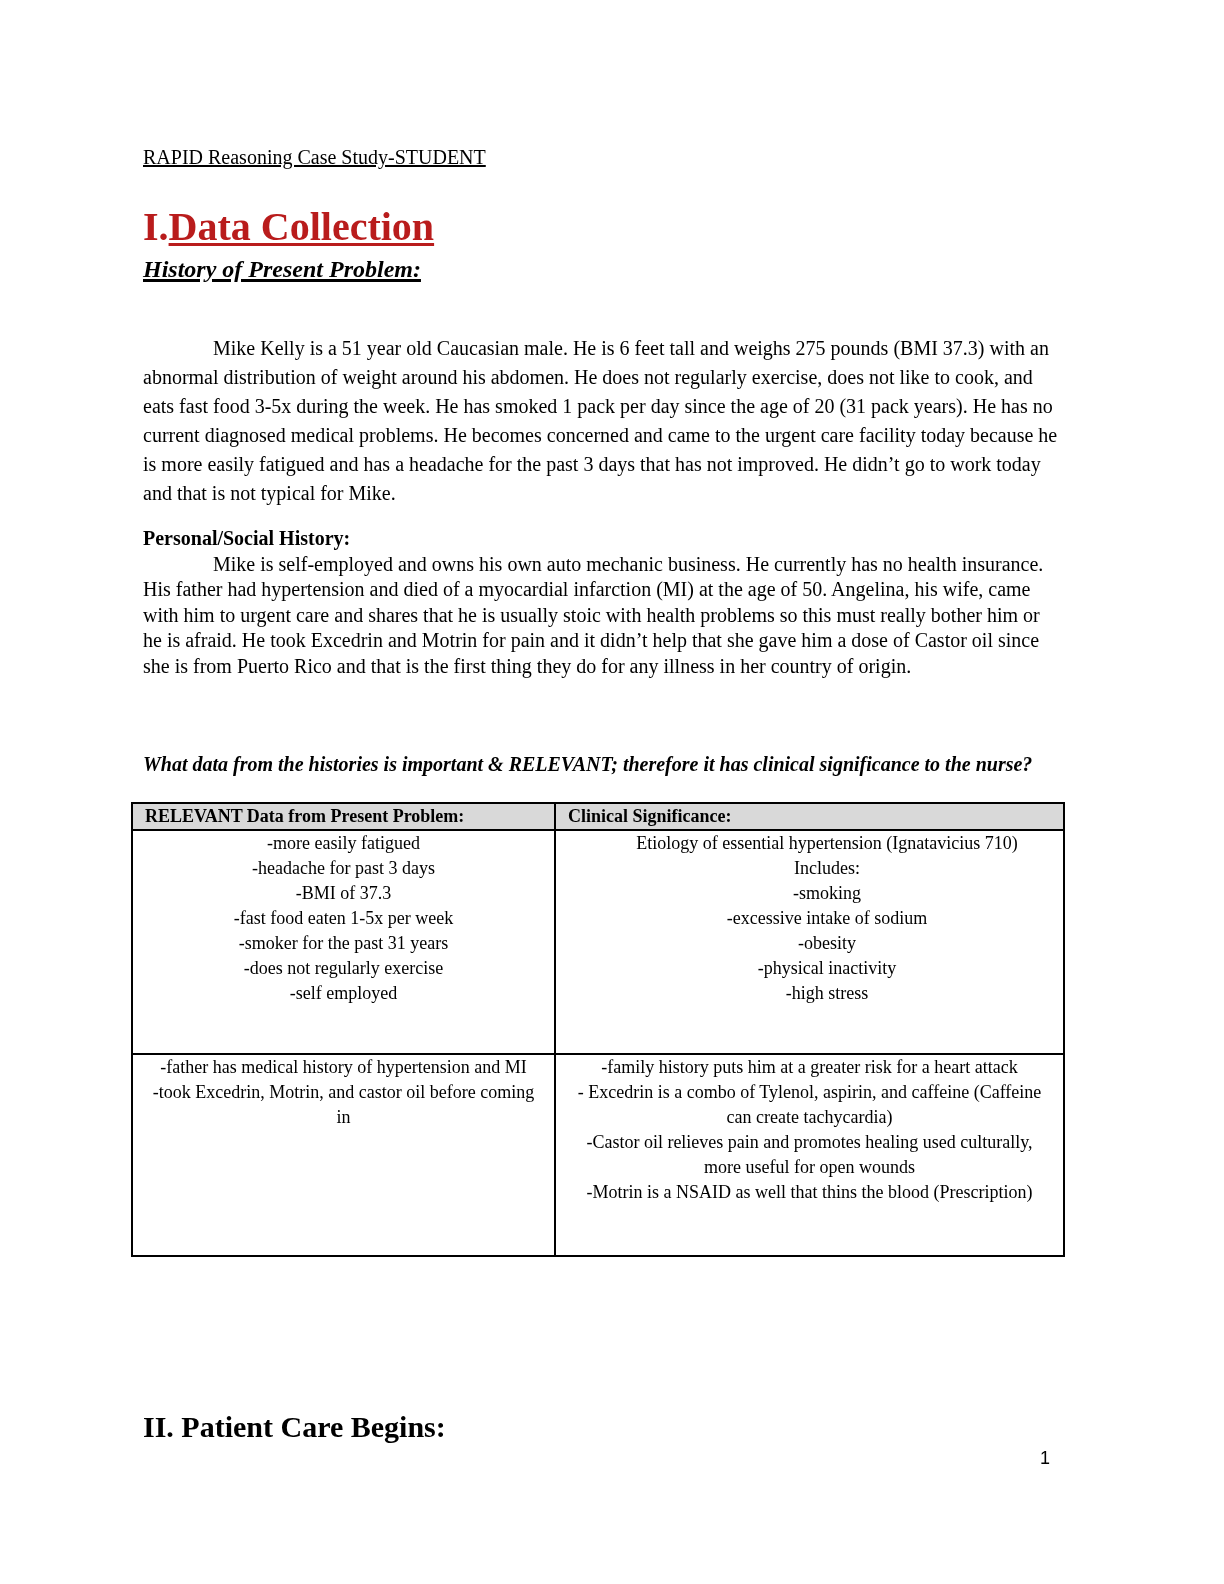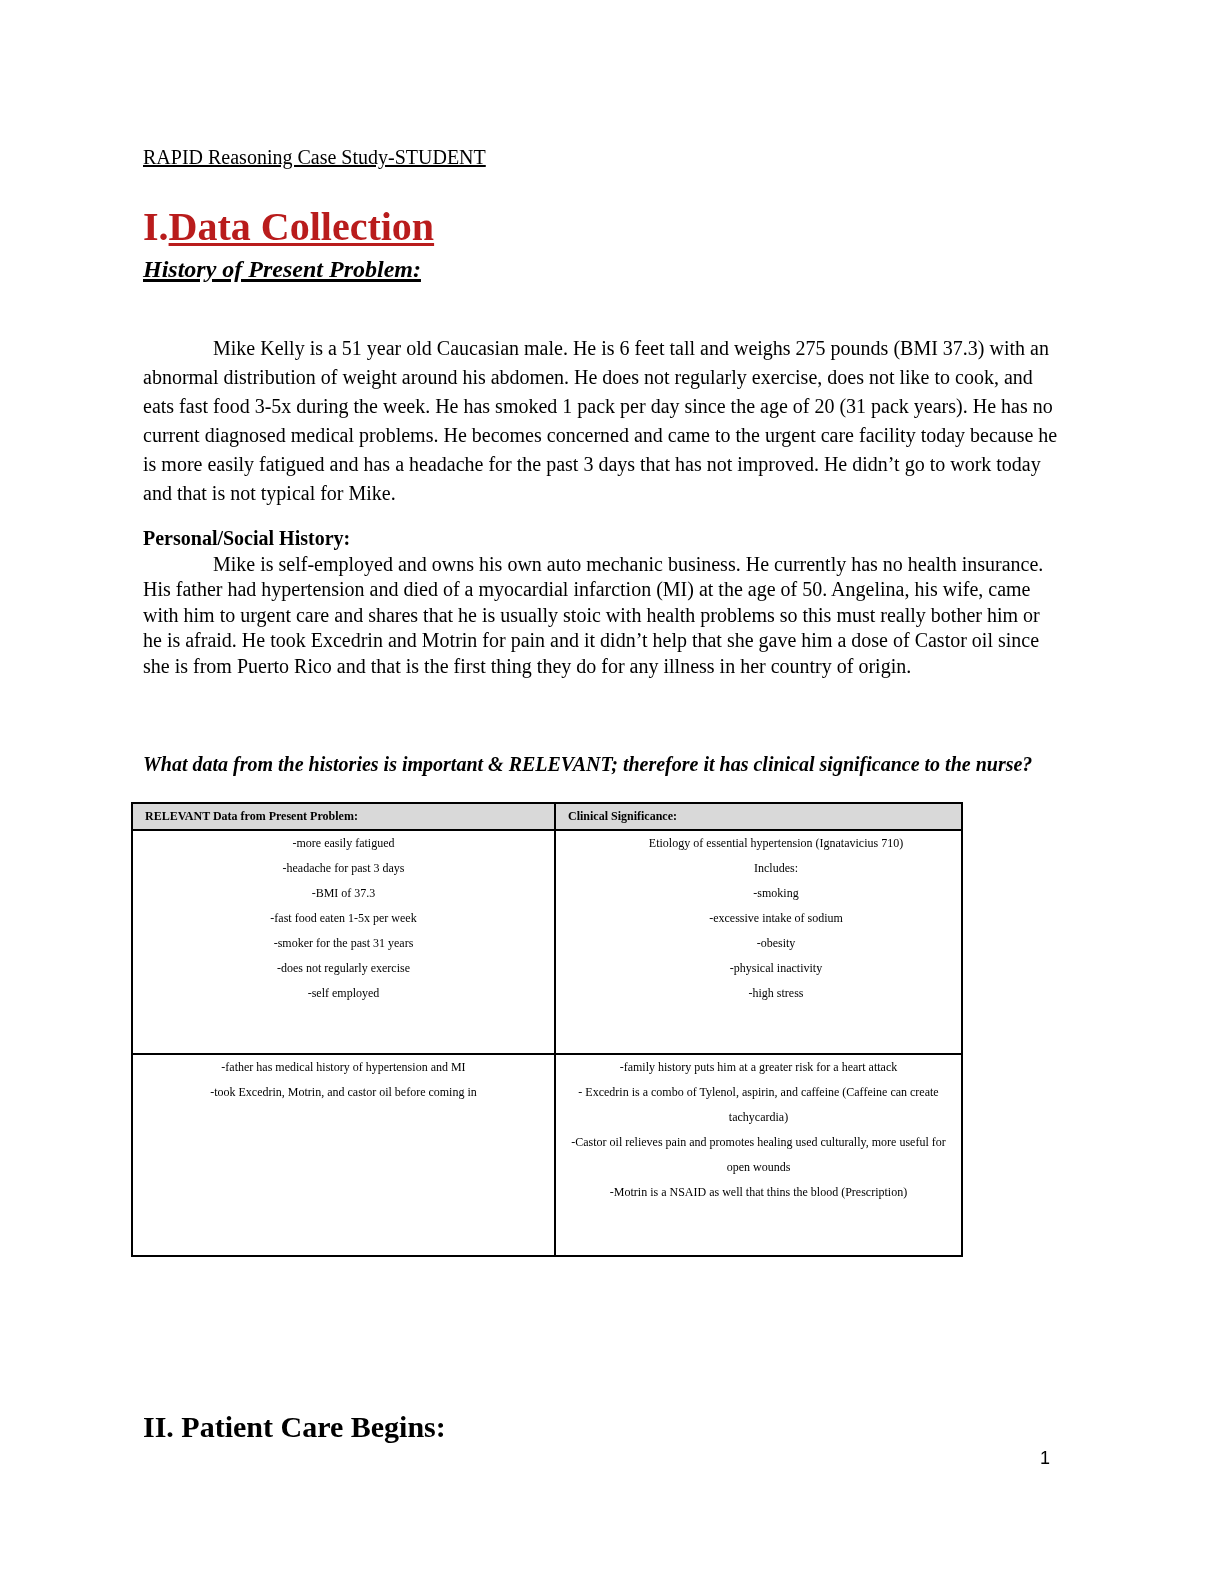--- a/index.html
+++ b/index.html
@@ -7,21 +7,21 @@
     .page-header { position: absolute; left: 143px; top: 146px; font-size: 20px; text-decoration: underline; letter-spacing: 0px; }
     .section-title { position: absolute; left: 143px; top: 203px; font-size: 40px; font-weight: bold; color: #b91c1c; }
     .section-title .txt { text-decoration: underline; text-decoration-thickness: 3px; text-underline-offset: 3px; }
     .subhead { position: absolute; left: 143px; top: 256px; font-size: 24px; font-weight: bold; font-style: italic; text-decoration: underline; text-decoration-thickness: 3px; }
     .para { position: absolute; left: 143px; width: 920px; font-size: 20px; line-height: 29px; }
     .para.p1 { top: 334px; }
     .para .indent { display: inline-block; width: 70px; }
     .para.p2 { top: 526px; line-height: 25.5px; }
     .para.p2 .bhead { font-weight: bold; }
     .question { position: absolute; left: 143px; top: 752px; width: 920px; font-size: 20px; line-height: 25px; font-weight: bold; font-style: italic; }
-    table.rel { position: absolute; left: 131px; top: 802px; width: 832px; border-collapse: collapse; font-size: 12px; }
+    table.rel { position: absolute; left: 131px; top: 802px; width: 934px; border-collapse: collapse; font-size: 18px; }
     table.rel td { border: 2px solid #000; vertical-align: top; padding: 0 12px; line-height: 25px; }
     table.rel td.c1 { width: 397px; }
     table.rel tr.hdr td { background: #d9d9d9; font-weight: bold; height: 25px; }
     table.rel tr.body1 td { height: 222px; }
     table.rel tr.body2 td { height: 200px; }
     .line { display: block; text-align: center; }
     .indented .line { padding-left: 35px; }
     .section2 { position: absolute; left: 143px; top: 1410px; font-size: 30px; font-weight: bold; font-family: Liberation Serif, serif; }
     .page-number { position: absolute; left: 1040px; top: 1448px; font-family: "Liberation Sans", sans-serif; font-size: 18px; }
   </style>

